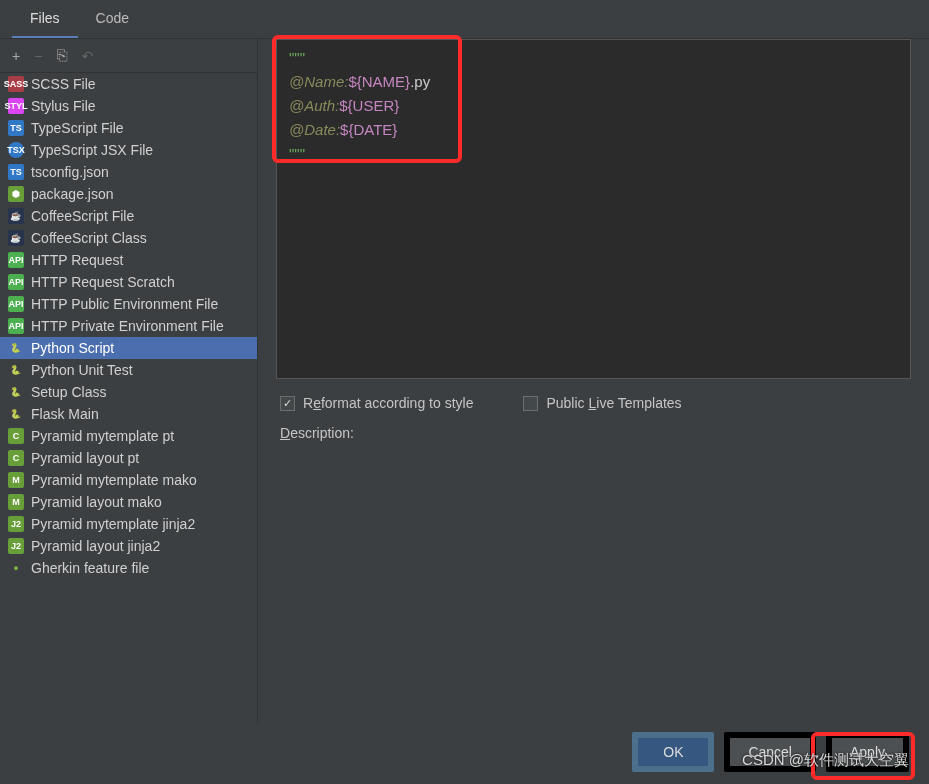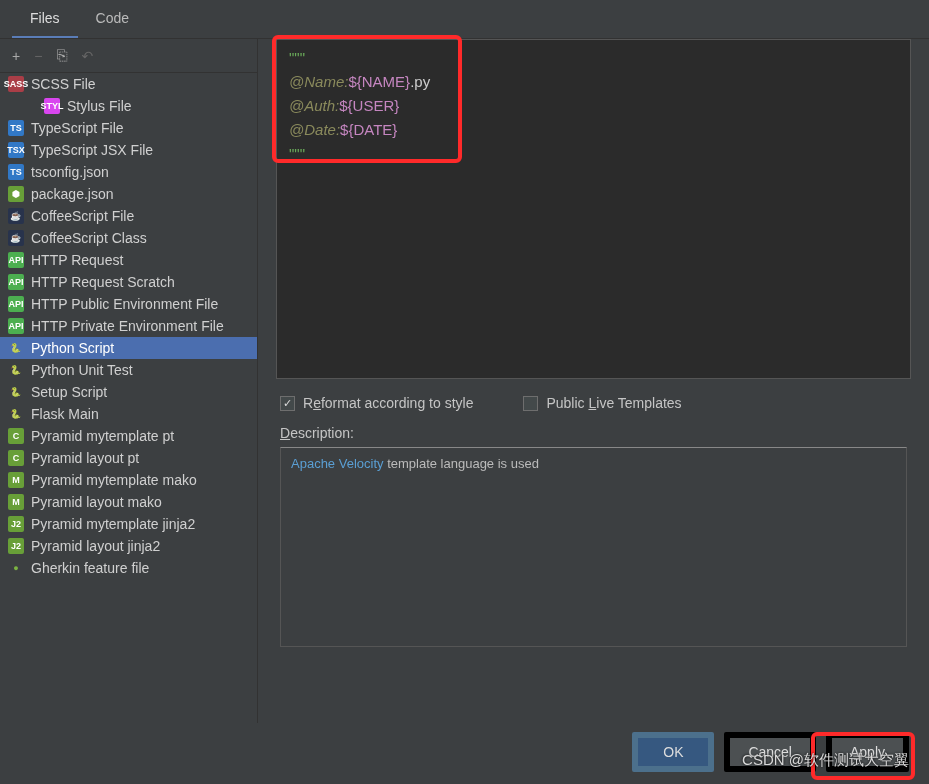--- a/index.html
+++ b/index.html
@@ -53,29 +53,29 @@
       <span class="tb-btn" style="color:#666">−</span>
       <span class="tb-btn">⎘</span>
       <span class="tb-btn" style="color:#666">↶</span>
     </div>
     <div class="file-list" id="file-list">
         <div class="file-item">
           <span class="file-icon" style="background: rgb(170, 62, 71); color: rgb(255, 255, 255);">SASS</span>
           <span>SCSS File</span>
         </div>
         <div class="file-item">
-          <span class="file-icon" style="background: #d946ef; color: rgb(255, 255, 255); margin-left: 36px;">STYL</span>
+          <span class="file-icon" style="background: #d946ef; color: rgb(255, 255, 255);">STYL</span>
           <span>Stylus File</span>
         </div>
         <div class="file-item">
           <span class="file-icon" style="background: rgb(49, 120, 198); color: rgb(255, 255, 255);">TS</span>
           <span>TypeScript File</span>
         </div>
         <div class="file-item">
-          <span class="file-icon" style="background: rgb(49, 120, 198); color: rgb(255, 255, 255);">TSX</span>
+          <span class="file-icon" style="background: rgb(49, 120, 198); color: rgb(255, 255, 255); border-radius: 8px;">TSX</span>
           <span>TypeScript JSX File</span>
         </div>
         <div class="file-item">
           <span class="file-icon" style="background: rgb(49, 120, 198); color: rgb(255, 255, 255);">TS</span>
           <span>tsconfig.json</span>
         </div>
         <div class="file-item">
           <span class="file-icon" style="background: rgb(104, 159, 56); color: rgb(255, 255, 255);">⬢</span>
           <span>package.json</span>
         </div>
@@ -106,21 +106,21 @@
         <div class="file-item selected">
           <span class="file-icon">🐍</span>
           <span>Python Script</span>
         </div>
         <div class="file-item">
           <span class="file-icon">🐍</span>
           <span>Python Unit Test</span>
         </div>
         <div class="file-item">
           <span class="file-icon">🐍</span>
-          <span>Setup Script</span>
+          <span>Setup Class</span>
         </div>
         <div class="file-item">
           <span class="file-icon">🐍</span>
           <span>Flask Main</span>
         </div>
         <div class="file-item">
           <span class="file-icon" style="background: rgb(104, 159, 56); color: rgb(255, 255, 255);">C</span>
           <span>Pyramid mytemplate pt</span>
         </div>
         <div class="file-item">
@@ -168,21 +168,20 @@
         <span><span>R</span><span class="underline">e</span><span>format according to style</span></span>
       </div>
       <div class="check-item" style="margin-left:20px">
         <span class="checkbox"></span>
         <span><span>Public </span><span class="underline">L</span><span>ive Templates</span></span>
       </div>
     </div>
 
     <div class="desc-section">
       <div class="desc-label"><span class="underline">D</span><span>escription:</span></div>
-      <div class="desc-box"><span class="link">Apache Velocity</span><span> template language is used</span></div>
     </div>
   </div>
 </div>
 
 <div class="footer">
   <div class="btn primary">OK</div>
   <div class="btn">Cancel</div>
   <div class="btn"><span class="underline">A</span><span>pply</span></div>
 </div>
 <div class="apply-highlight"></div>

